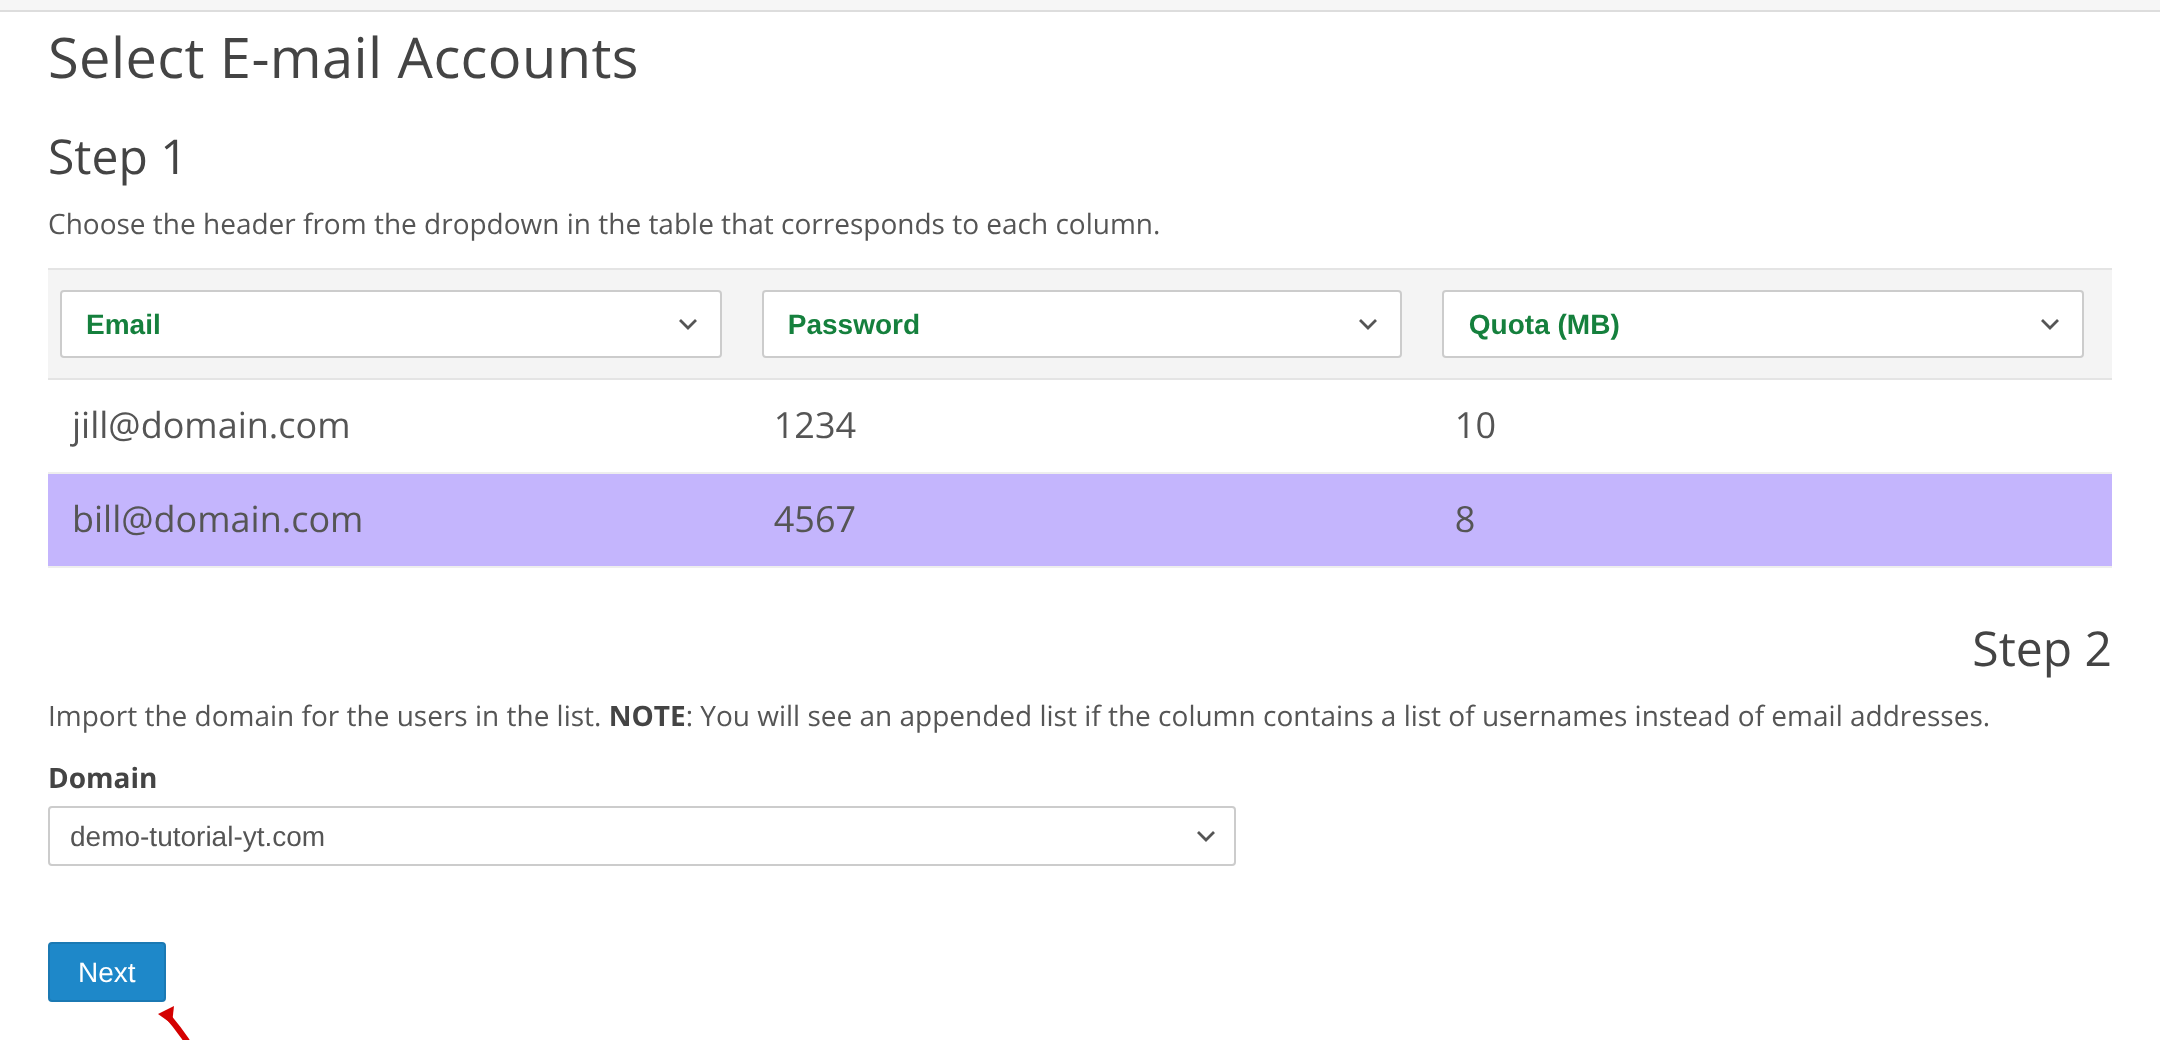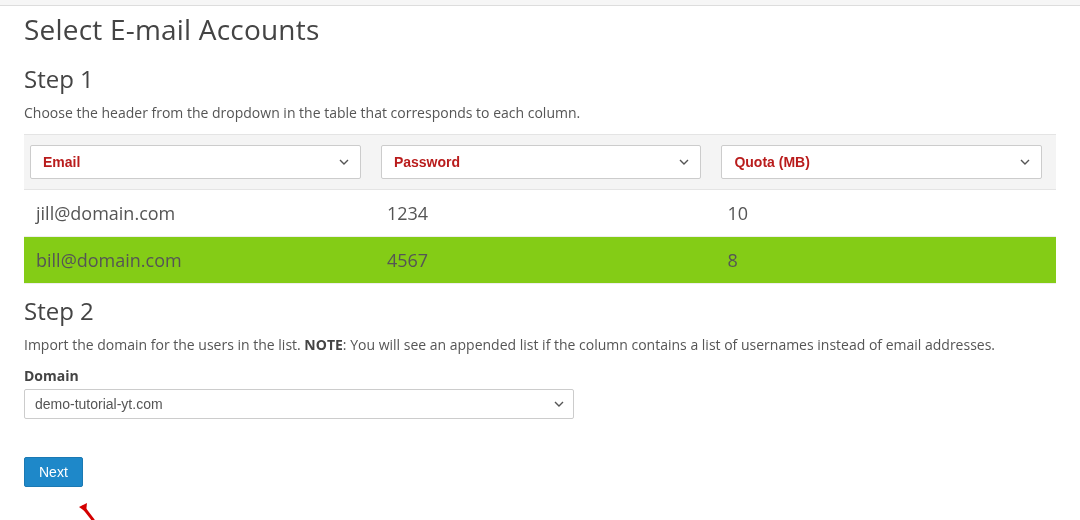--- a/index.html
+++ b/index.html
@@ -54,21 +54,21 @@
     .select-hdr {
       width: 100%;
       appearance: none;
       -webkit-appearance: none;
       background: #fff;
       border: 1px solid #ccc;
       border-radius: 2px;
       padding: 8px 28px 8px 12px;
       font-size: 14px;
       font-weight: 700;
-      color: #b91c1c;
+      color: #15803d;
       position: relative;
     }
     .select-wrap {
       position: relative;
       padding-right: 8px;
     }
     .select-wrap .chev {
       position: absolute;
       right: 20px;
       top: 50%;
@@ -77,36 +77,36 @@
     }
     .chev svg { display: block; }
 
     .htable tr.data-row td {
       padding: 11px 12px;
       color: #555;
       font-size: 18px;
       border-bottom: 1px solid #eee;
     }
     .htable tr.data-row.odd td { background: #fff; }
-    .htable tr.data-row.even td { background: #84cc16; }
+    .htable tr.data-row.even td { background: #c4b5fd; }
 
     .col1 { width: 34%; }
     .col2 { width: 33%; text-decoration: underline; }
     .col3 { width: 33%; }
 
     .domain-label {
       font-weight: 700;
       color: #444;
       margin-top: 10px;
       margin-bottom: 4px;
       font-size: 14px;
     }
     .domain-select-wrap {
       position: relative;
-      width: 550px;
+      width: 594px;
       margin-bottom: 18px;
     }
     .domain-select {
       width: 100%;
       appearance: none;
       -webkit-appearance: none;
       background: #fff;
       border: 1px solid #ccc;
       border-radius: 2px;
       padding: 6px 28px 6px 10px;
@@ -200,21 +200,21 @@
       </tr>
       <tr class="data-row even">
         <td>bill@domain.com</td>
         <td>4567</td>
         <td>8</td>
       </tr>
     </tbody>
       </table>
   </div>
 
-  <h2 class="step-heading" style="margin-top:10px;">Step 2</h2>
+  <h2 class="step-heading" style="margin-top:24px;text-align:right;">Step 2</h2>
   <p class="desc">
     <span>Import the domain for the users in the list. </span><strong>NOTE</strong><span>: You will see an appended list if the column contains a list of usernames instead of email addresses.</span>
   </p>
 
   <div class="domain-label">Domain</div>
   <div class="domain-select-wrap">
     <select class="domain-select">
       <option>demo-tutorial-yt.com</option>
     </select>
     <span class="chev">

